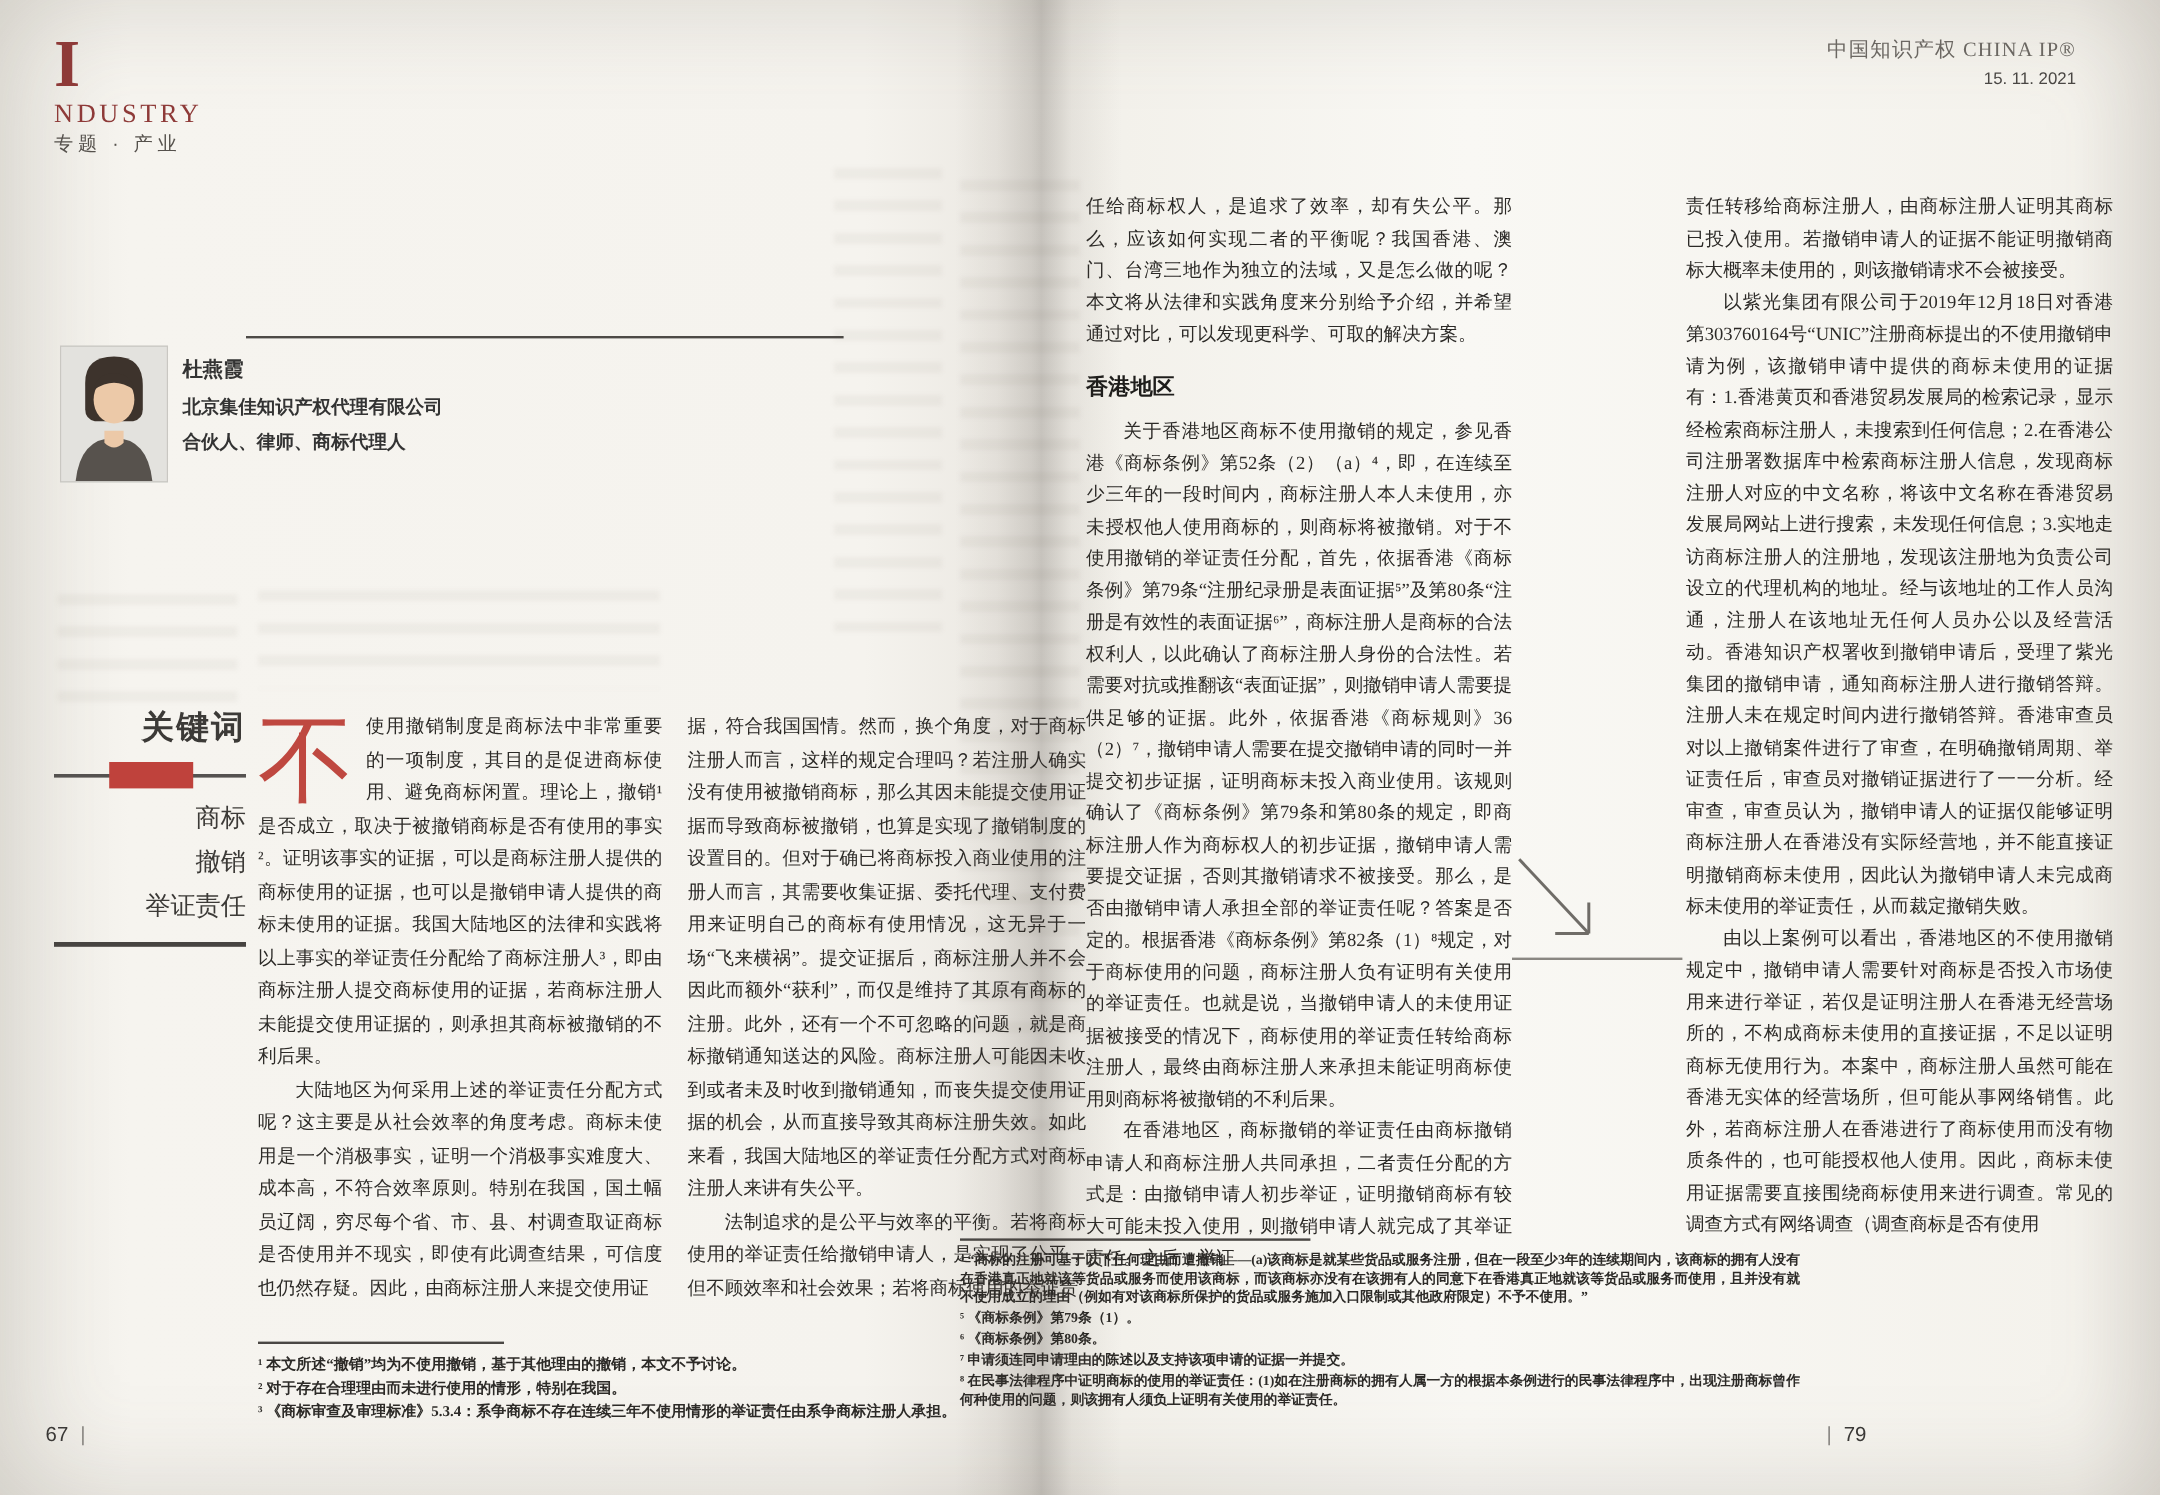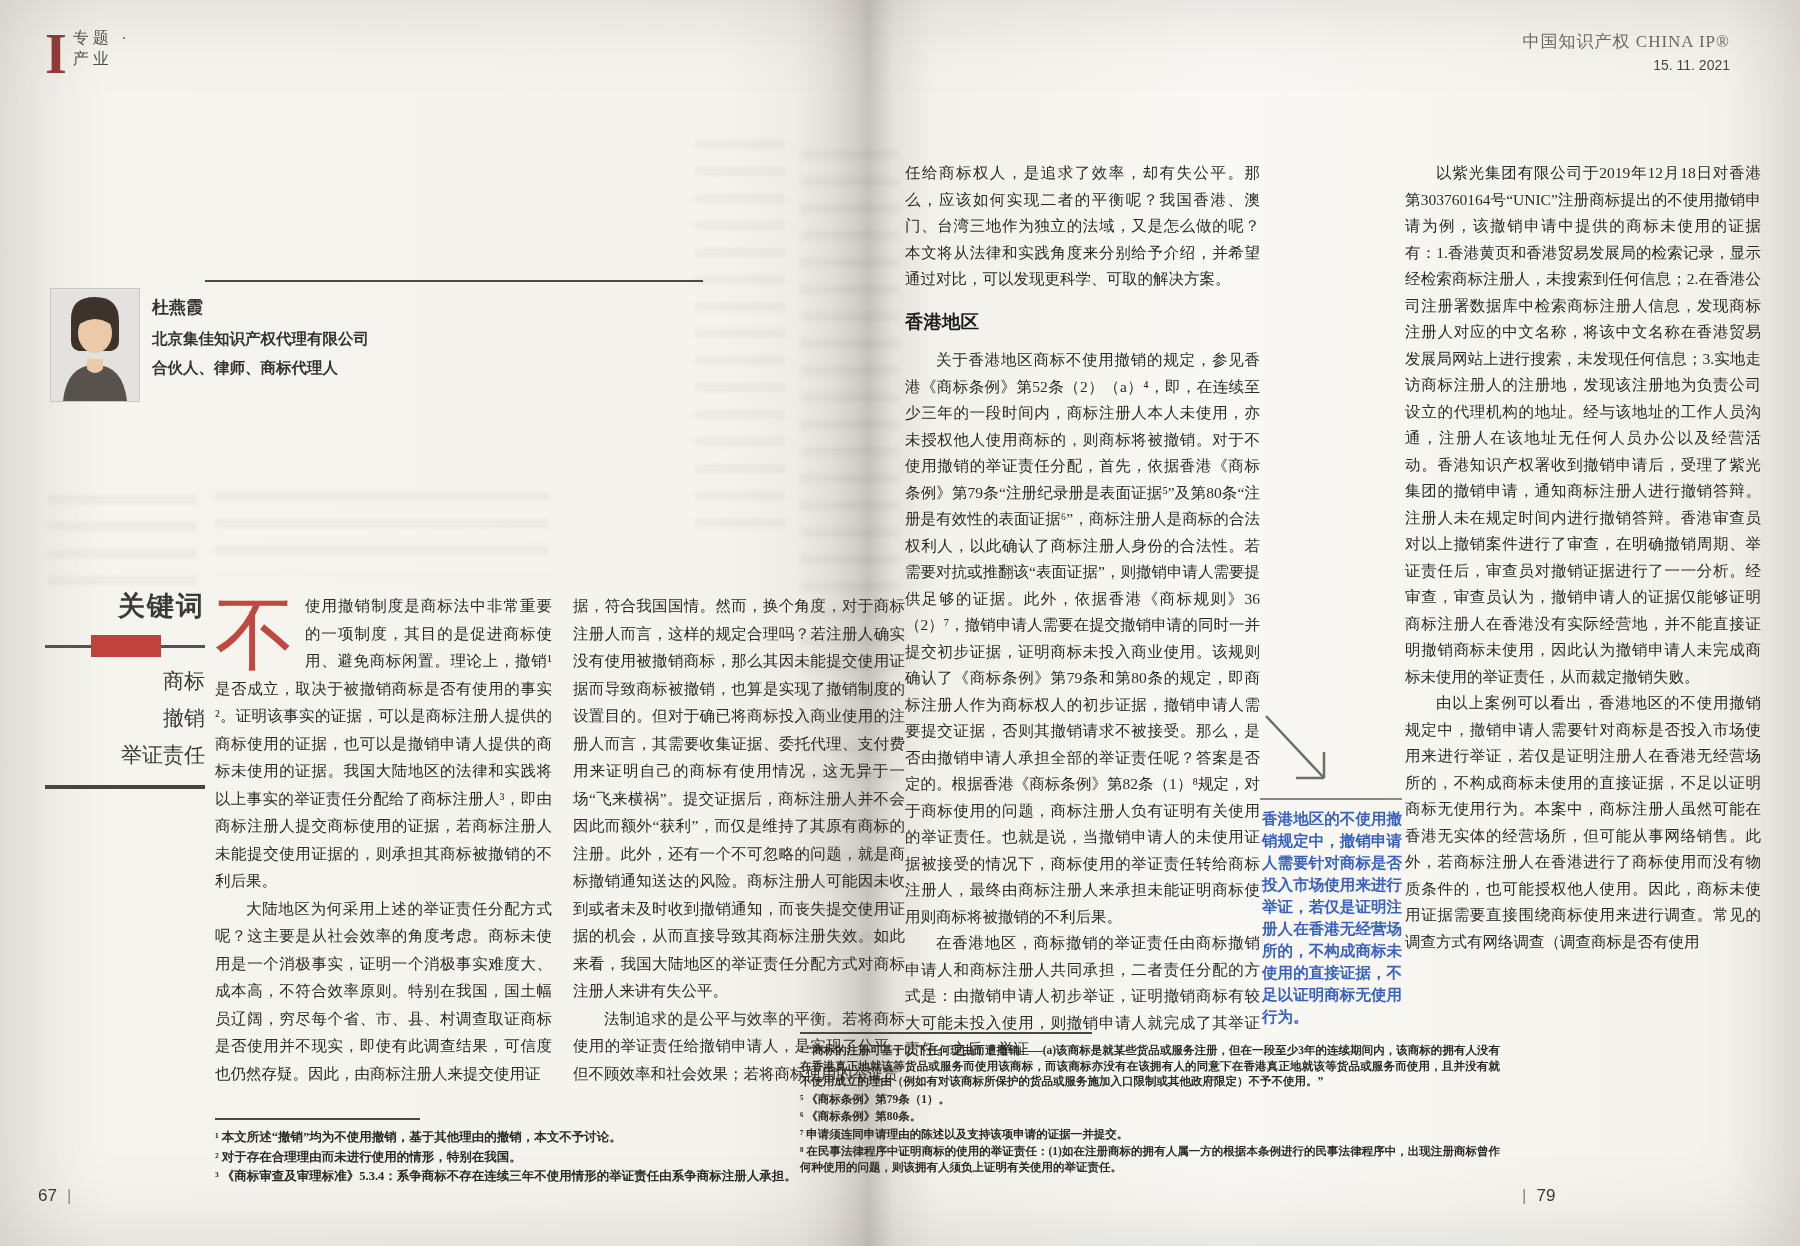--- a/index.html
+++ b/index.html
@@ -79,20 +79,21 @@
 
 <div class="canvas">
 
   <div class="ghost" style="left:695px;top:140px;width:90px;height:395px;"></div>
   <div class="ghost" style="left:800px;top:150px;width:100px;height:800px;"></div>
   <div class="ghost" style="left:215px;top:492px;width:335px;height:82px;"></div>
   <div class="ghost" style="left:48px;top:495px;width:150px;height:90px;"></div>
 
   <div class="sec-head">
     <span class="big-i">I</span>
+    <span class="rest">NDUSTRY</span>
     <span class="sub">专题 · 产业</span>
   </div>
 
 
   <div class="author-rule"></div>
 
   <div class="author-photo">
     <svg width="88" height="112" viewBox="0 0 88 112">
       <rect x="0" y="0" width="88" height="112" fill="#e3e2de"></rect>
       <path d="M20 30 Q20 8 44 8 Q68 8 68 32 L68 52 Q68 60 60 62 L28 62 Q20 60 20 52 Z" fill="#3d332c"></path>
@@ -157,23 +158,23 @@
   </div>
 
   <div class="pq-arrow">
     <svg width="76" height="80" viewBox="0 0 76 80">
       <line x1="4" y1="4" x2="62" y2="66" stroke="#6f6c67" stroke-width="2.5"></line>
       <line x1="62" y1="66" x2="62" y2="40" stroke="#6f6c67" stroke-width="2.5"></line>
       <line x1="62" y1="66" x2="34" y2="66" stroke="#6f6c67" stroke-width="2.5"></line>
     </svg>
   </div>
   <div class="pq-rule"></div>
-  <div class="pull-quote">香港地区的不使用撤销规定中，撤销申请人需要针对商标是否投入市场使用来进行举证，若仅是证明注册人在香港无经营场所的，不构成商标未使用的直接证据，不足以证明商标无使用行为。</div>
 
   <div class="col p79col" style="left:1405px;top:160px;width:356px;">
+    <p>责任转移给商标注册人，由商标注册人证明其商标已投入使用。若撤销申请人的证据不能证明撤销商标大概率未使用的，则该撤销请求不会被接受。</p>
     <p class="ind">以紫光集团有限公司于2019年12月18日对香港第303760164号“UNIC”注册商标提出的不使用撤销申请为例，该撤销申请中提供的商标未使用的证据有：1.香港黄页和香港贸易发展局的检索记录，显示经检索商标注册人，未搜索到任何信息；2.在香港公司注册署数据库中检索商标注册人信息，发现商标注册人对应的中文名称，将该中文名称在香港贸易发展局网站上进行搜索，未发现任何信息；3.实地走访商标注册人的注册地，发现该注册地为负责公司设立的代理机构的地址。经与该地址的工作人员沟通，注册人在该地址无任何人员办公以及经营活动。香港知识产权署收到撤销申请后，受理了紫光集团的撤销申请，通知商标注册人进行撤销答辩。注册人未在规定时间内进行撤销答辩。香港审查员对以上撤销案件进行了审查，在明确撤销周期、举证责任后，审查员对撤销证据进行了一一分析。经审查，审查员认为，撤销申请人的证据仅能够证明商标注册人在香港没有实际经营地，并不能直接证明撤销商标未使用，因此认为撤销申请人未完成商标未使用的举证责任，从而裁定撤销失败。</p>
     <p class="ind">由以上案例可以看出，香港地区的不使用撤销规定中，撤销申请人需要针对商标是否投入市场使用来进行举证，若仅是证明注册人在香港无经营场所的，不构成商标未使用的直接证据，不足以证明商标无使用行为。本案中，商标注册人虽然可能在香港无实体的经营场所，但可能从事网络销售。此外，若商标注册人在香港进行了商标使用而没有物质条件的，也可能授权他人使用。因此，商标未使用证据需要直接围绕商标使用来进行调查。常见的调查方式有网络调查（调查商标是否有使用</p>
   </div>
 
   <div class="fn fn79">
     <div class="fn-rule"></div>
     <p>⁴ “商标的注册可基于以下任何理由而遭撤销——(a)该商标是就某些货品或服务注册，但在一段至少3年的连续期间内，该商标的拥有人没有在香港真正地就该等货品或服务而使用该商标，而该商标亦没有在该拥有人的同意下在香港真正地就该等货品或服务而使用，且并没有就不使用成立的理由（例如有对该商标所保护的货品或服务施加入口限制或其他政府限定）不予不使用。”</p>
     <p>⁵ 《商标条例》第79条（1）。</p>
     <p>⁶ 《商标条例》第80条。</p>
     <p>⁷ 申请须连同申请理由的陈述以及支持该项申请的证据一并提交。</p>

